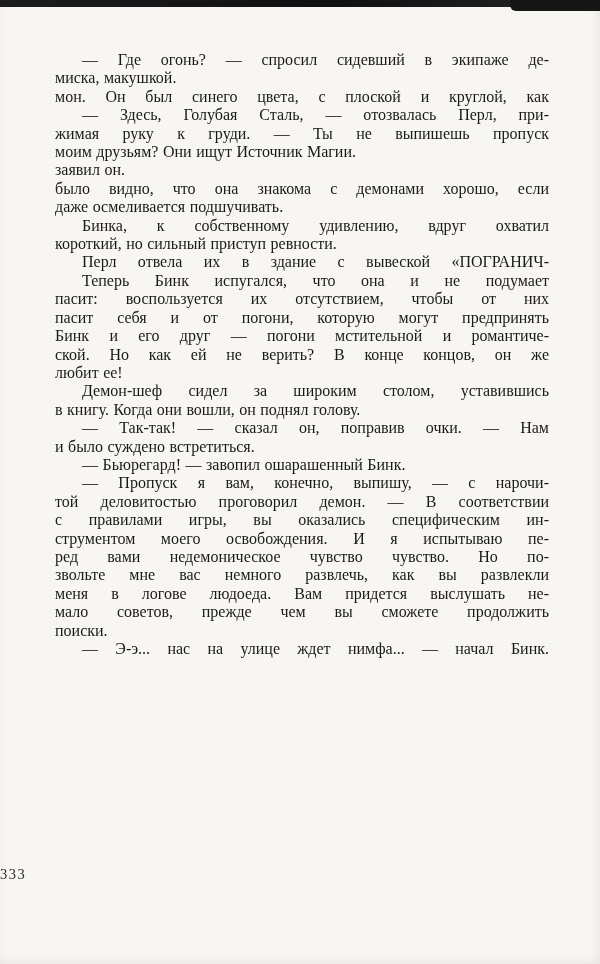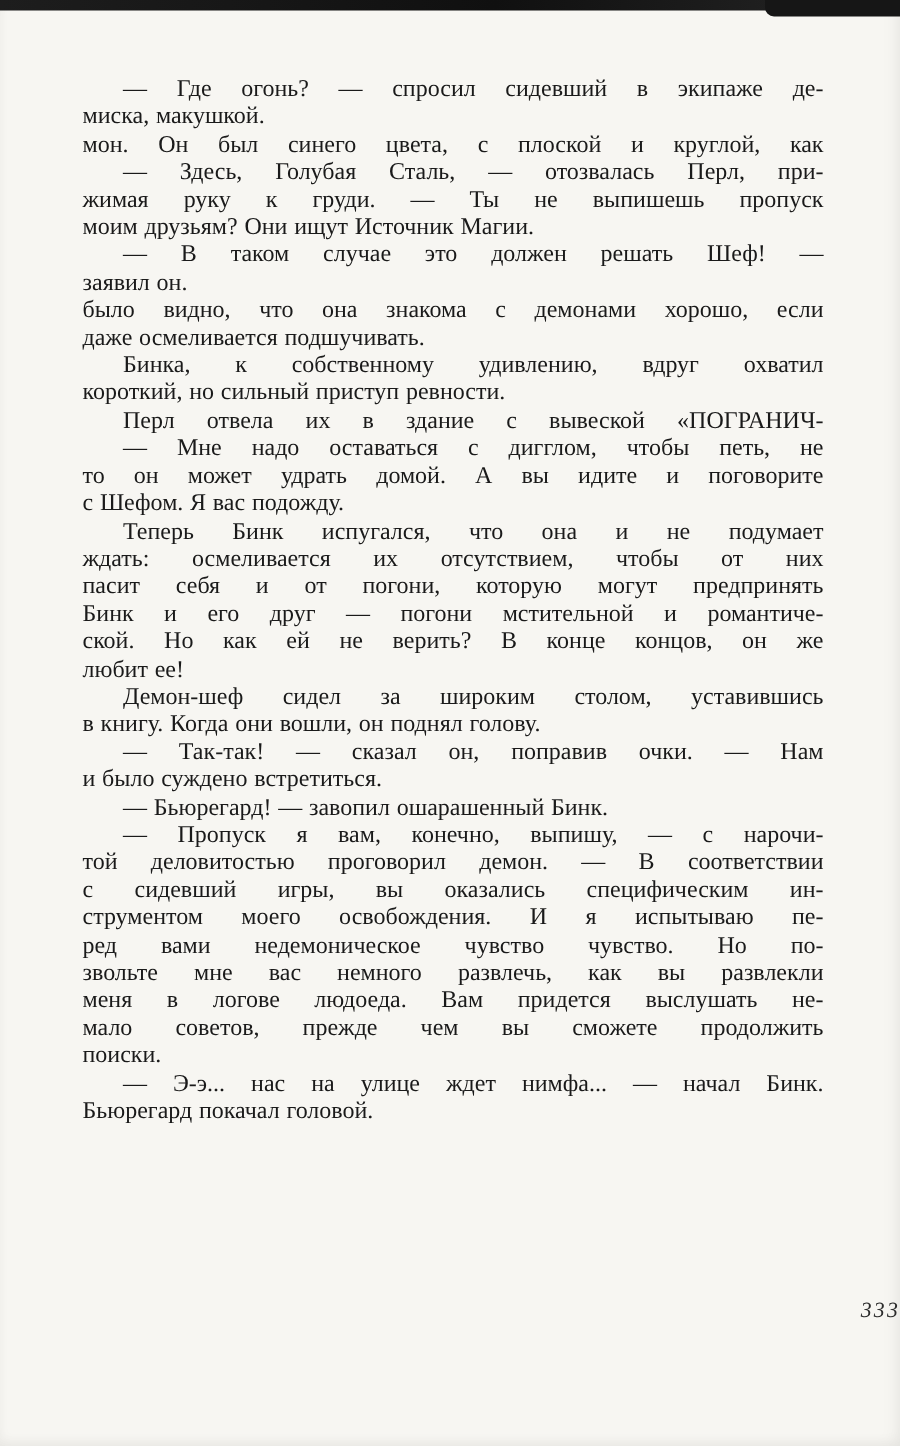--- a/index.html
+++ b/index.html
@@ -60,93 +60,85 @@
     text-align-last: left;
   }
   .line.first {
     text-indent: 27px;
   }
   .folio {
     position: absolute;
     top: 866px;
     left: 0;
     width: 600px;
-    text-align: right;
+    text-align: left;
     font-size: 14.5px;
     letter-spacing: 1.5px;
     color: #2b2b2b;
-    font-style: italic;
   }
 </style>
 </head>
 <body>
 
 <div class="page">
   <div class="edge-top"></div>
   <div class="edge-top-corner"></div>
   <div class="text-block">
       <div class="paragraph">
         <div class="line first">— Где огонь? — спросил сидевший в экипаже де-</div>
         <div class="line last">миска, макушкой.</div>
         <div class="line">мон. Он был синего цвета, с плоской и круглой, как</div>
       </div>
       <div class="paragraph">
         <div class="line first">— Здесь, Голубая Сталь, — отозвалась Перл, при-</div>
         <div class="line">жимая руку к груди. — Ты не выпишешь пропуск</div>
         <div class="line last">моим друзьям? Они ищут Источник Магии.</div>
       </div>
       <div class="paragraph">
-        <div class="line first">— В таком случае это должен решать Шеф! —</div>
         <div class="line last">заявил он.</div>
       </div>
       <div class="paragraph">
         <div class="line">было видно, что она знакома с демонами хорошо, если</div>
         <div class="line last">даже осмеливается подшучивать.</div>
       </div>
       <div class="paragraph">
         <div class="line first">Бинка, к собственному удивлению, вдруг охватил</div>
         <div class="line last">короткий, но сильный приступ ревности.</div>
       </div>
       <div class="paragraph">
         <div class="line first">Перл отвела их в здание с вывеской «ПОГРАНИЧ-</div>
       </div>
       <div class="paragraph">
-        <div class="line first">— Мне надо оставаться с дигглом, чтобы петь, не</div>
-        <div class="line">то он может удрать домой. А вы идите и поговорите</div>
-        <div class="line last">с Шефом. Я вас подожду.</div>
-      </div>
-      <div class="paragraph">
         <div class="line first">Теперь Бинк испугался, что она и не подумает</div>
-        <div class="line">ждать: осмеливается их отсутствием, чтобы от них</div>
+        <div class="line">пасит: воспользуется их отсутствием, чтобы от них</div>
         <div class="line">пасит себя и от погони, которую могут предпринять</div>
         <div class="line">Бинк и его друг — погони мстительной и романтиче-</div>
         <div class="line">ской. Но как ей не верить? В конце концов, он же</div>
         <div class="line last">любит ее!</div>
       </div>
       <div class="paragraph">
         <div class="line first">Демон-шеф сидел за широким столом, уставившись</div>
         <div class="line last">в книгу. Когда они вошли, он поднял голову.</div>
       </div>
       <div class="paragraph">
         <div class="line first">— Так-так! — сказал он, поправив очки. — Нам</div>
         <div class="line last">и было суждено встретиться.</div>
       </div>
       <div class="paragraph">
         <div class="line first last">— Бьюрегард! — завопил ошарашенный Бинк.</div>
       </div>
       <div class="paragraph">
         <div class="line first">— Пропуск я вам, конечно, выпишу, — с нарочи-</div>
         <div class="line">той деловитостью проговорил демон. — В соответствии</div>
-        <div class="line">с сидевший игры, вы оказались специфическим ин-</div>
+        <div class="line">с правилами игры, вы оказались специфическим ин-</div>
         <div class="line">струментом моего освобождения. И я испытываю пе-</div>
         <div class="line">ред вами недемоническое чувство чувство. Но по-</div>
         <div class="line">звольте мне вас немного развлечь, как вы развлекли</div>
         <div class="line">меня в логове людоеда. Вам придется выслушать не-</div>
         <div class="line">мало советов, прежде чем вы сможете продолжить</div>
         <div class="line last">поиски.</div>
       </div>
       <div class="paragraph">
         <div class="line first">— Э-э... нас на улице ждет нимфа... — начал Бинк.</div>
-        <div class="line last">Бьюрегард покачал головой.</div>
       </div>
     </div>
   <div class="folio">333</div>
 </div>
 
 </body></html>

